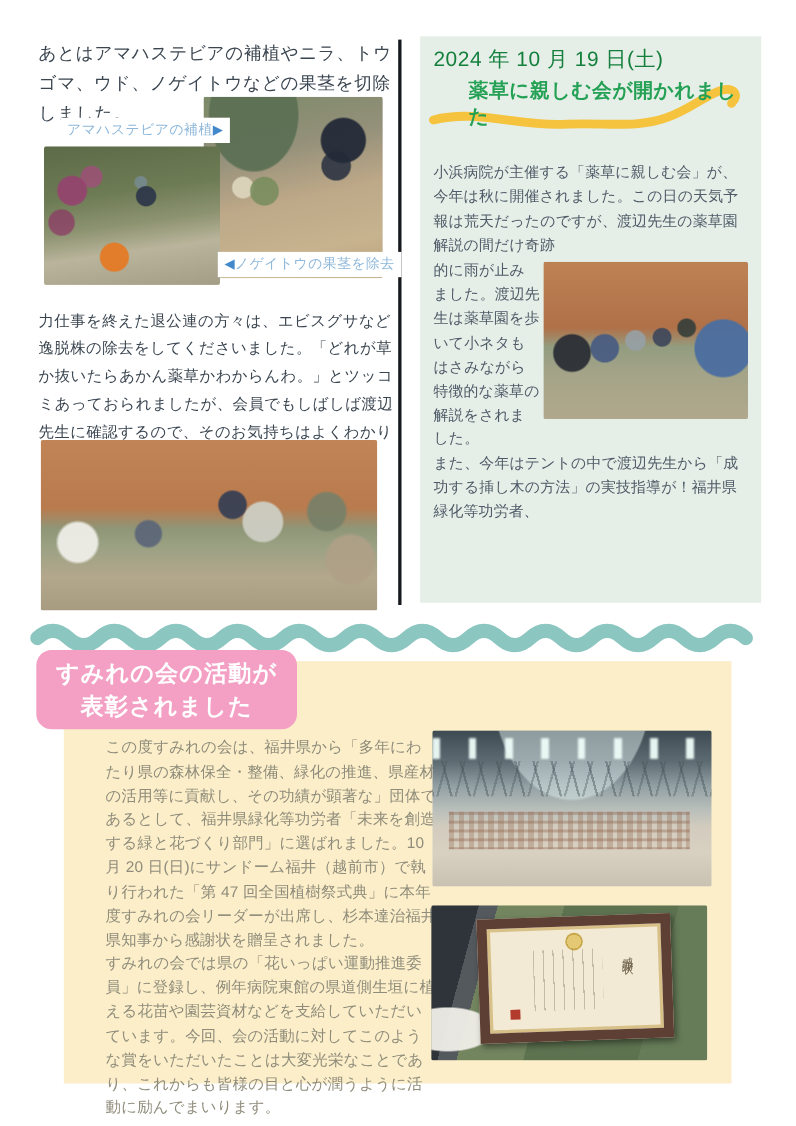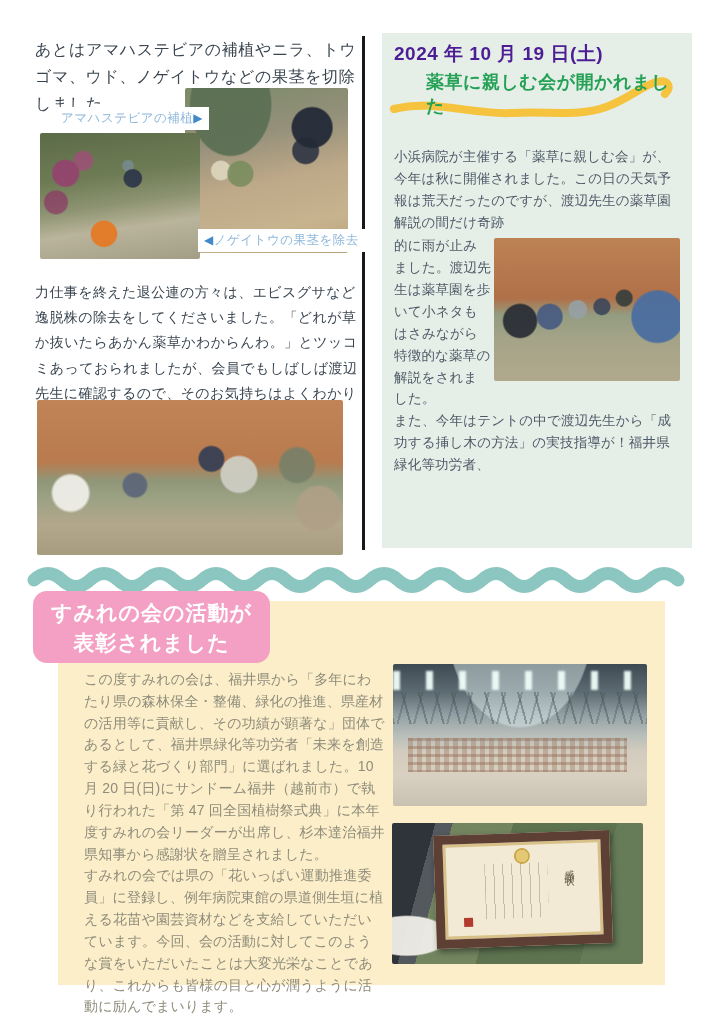--- a/index.html
+++ b/index.html
@@ -58,21 +58,21 @@
   .caption-top{left:55px;top:107px;}
   .caption-bottom{left:198px;top:229px;}
   
   .vdivider{left:362px;top:36px;width:3px;height:514px;background:#15181c;}
   
   .event-panel{
     left:382px;top:33px;width:310px;height:515px;background:#e5eee7;
     box-sizing:border-box;padding:8px 12px;z-index:1;
   }
   .event-head{position:relative;z-index:2;margin:0;}
-  .event-date{display:block;color:#4c1d95;font-weight:bold;font-size:19px;letter-spacing:.5px;}
+  .event-date{display:block;color:#15803d;font-weight:normal;font-size:19px;letter-spacing:.5px;}
   .event-title{display:block;color:#25a156;font-weight:bold;font-size:18px;letter-spacing:.5px;margin-left:32px;margin-top:3px;}
   .yellow-wave{position:absolute;left:4px;top:42px;z-index:1;pointer-events:none;}
   .ep-text{
     margin:0;color:#4e5a67;font-size:13.5px;line-height:1.62;letter-spacing:.2px;
   }
   .ep-p1{margin-top:28px;}
   .ep-row{display:flex;justify-content:space-between;margin-top:2px;}
   .narrow1{width:97px;flex:0 0 auto;}
   .narrow2{width:142px;flex:0 0 auto;}
   .photo-tour{
@@ -100,21 +100,21 @@
   
   .teal-wave{left:26px;top:558px;}
   
   .cream-bg{left:58px;top:601px;width:607px;height:384px;background:#fbeec9;}
   .pink-heading{
     left:33px;top:591px;width:237px;height:72px;background:#f3a0c4;
     color:#ffffff;font-weight:bold;font-size:21px;letter-spacing:1px;
     text-align:center;line-height:1.45;box-sizing:border-box;padding-top:7px;z-index:2;border-radius:14px;
   }
   .award-text{
-    left:84px;top:669px;width:302px;color:#8f8c7b;
+    left:96px;top:669px;width:302px;color:#8f8c7b;
     font-size:14px;line-height:1.56;letter-spacing:.2px;
   }
   .award-text p{margin:0;}
   .photo-dome{
     left:393px;top:664px;width:254px;height:142px;
     background:
       radial-gradient(ellipse at 50% -30%, rgba(220,235,235,.5) 0 40%, transparent 41%),
       linear-gradient(180deg,#3e4a52 0%,#5d6b72 20%,#93a0a4 36%,#b7beba 50%,#d3ccbe 62%,#d8d1c2 78%,#c9c2b2 100%);
   }
   .dome-lights{

